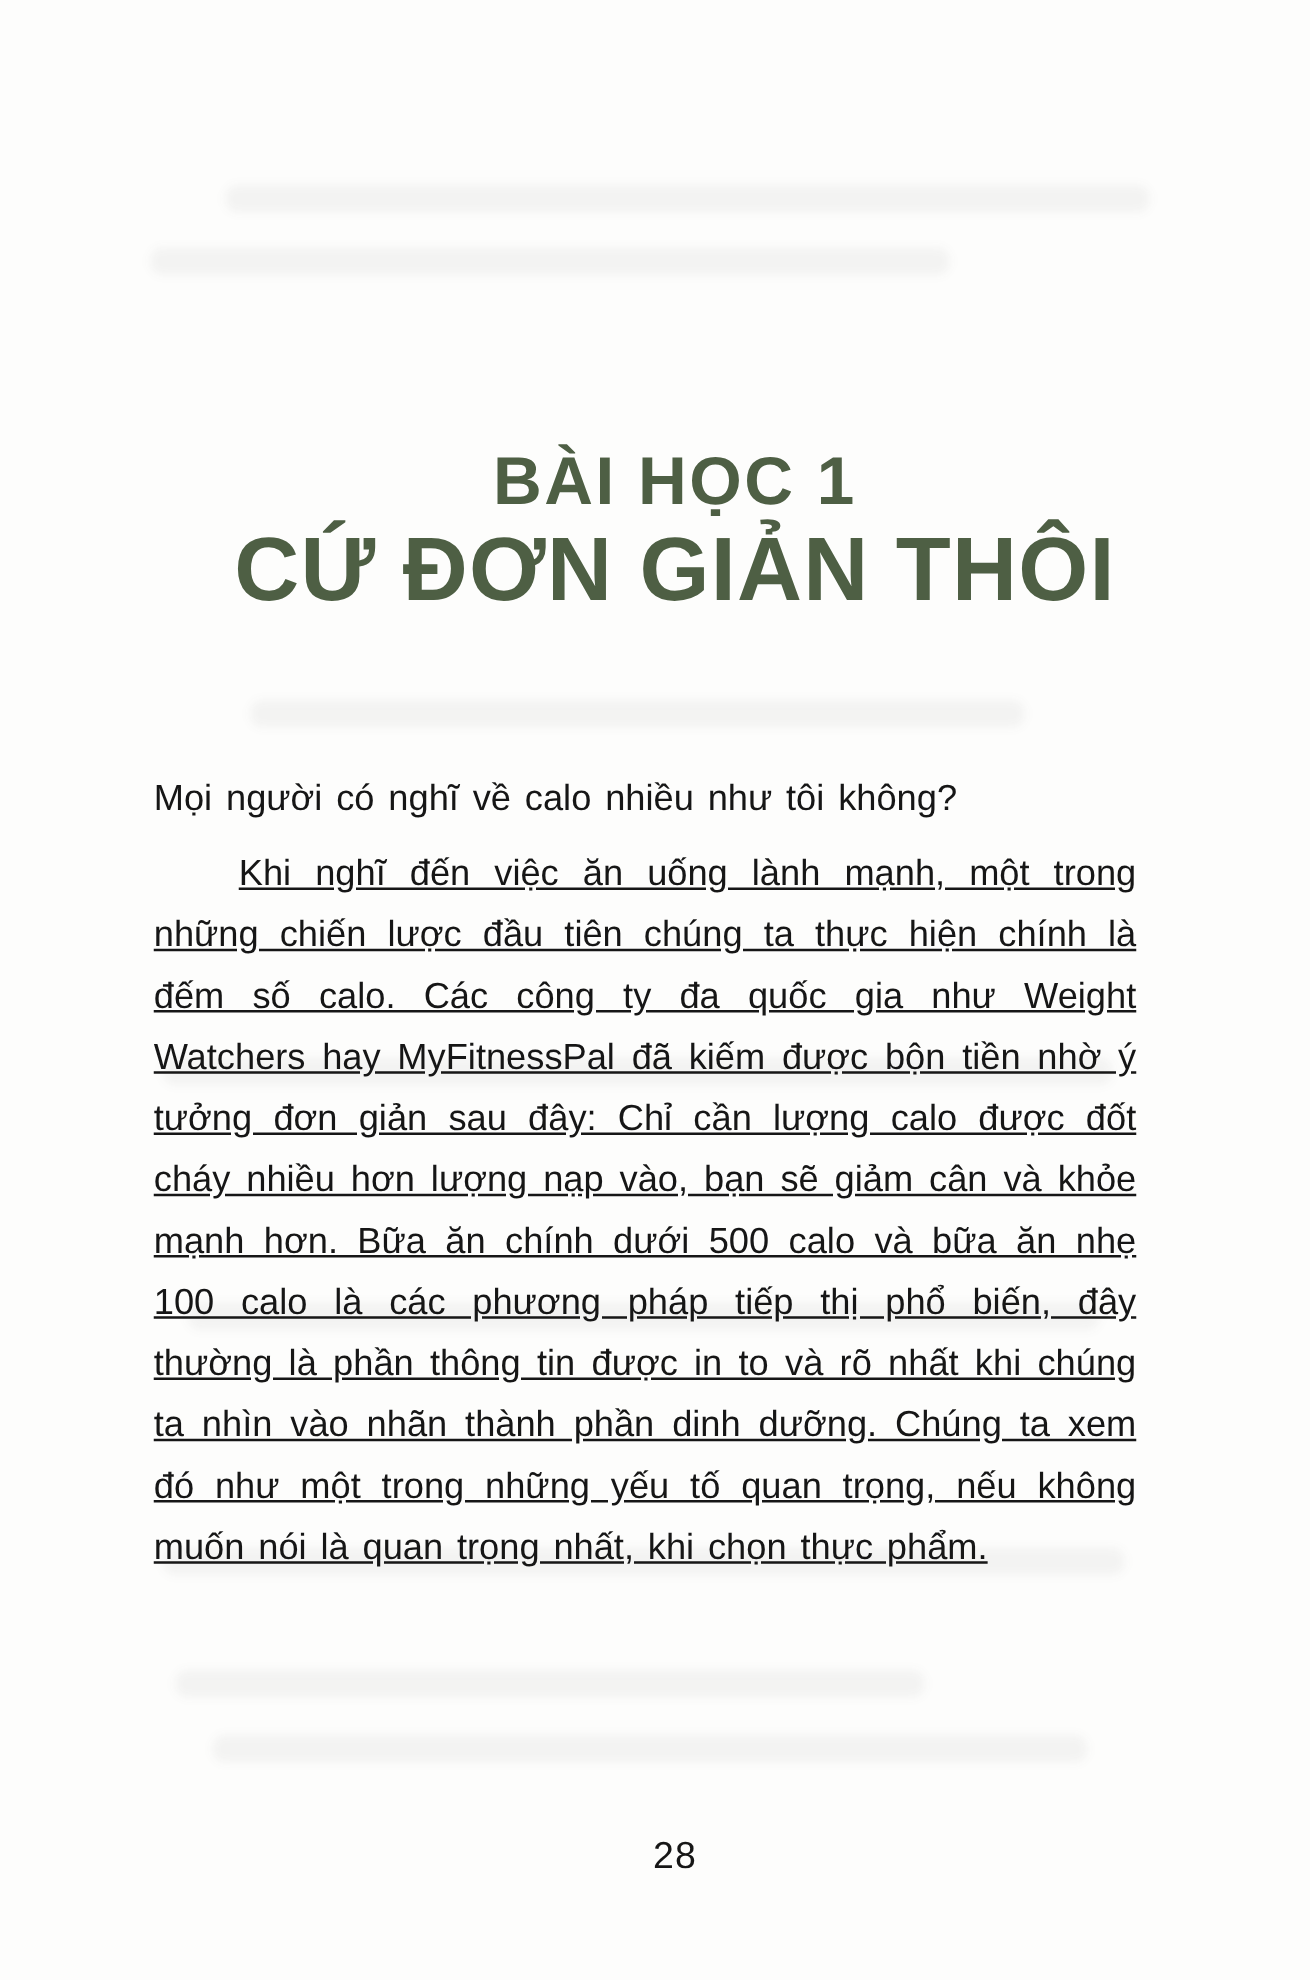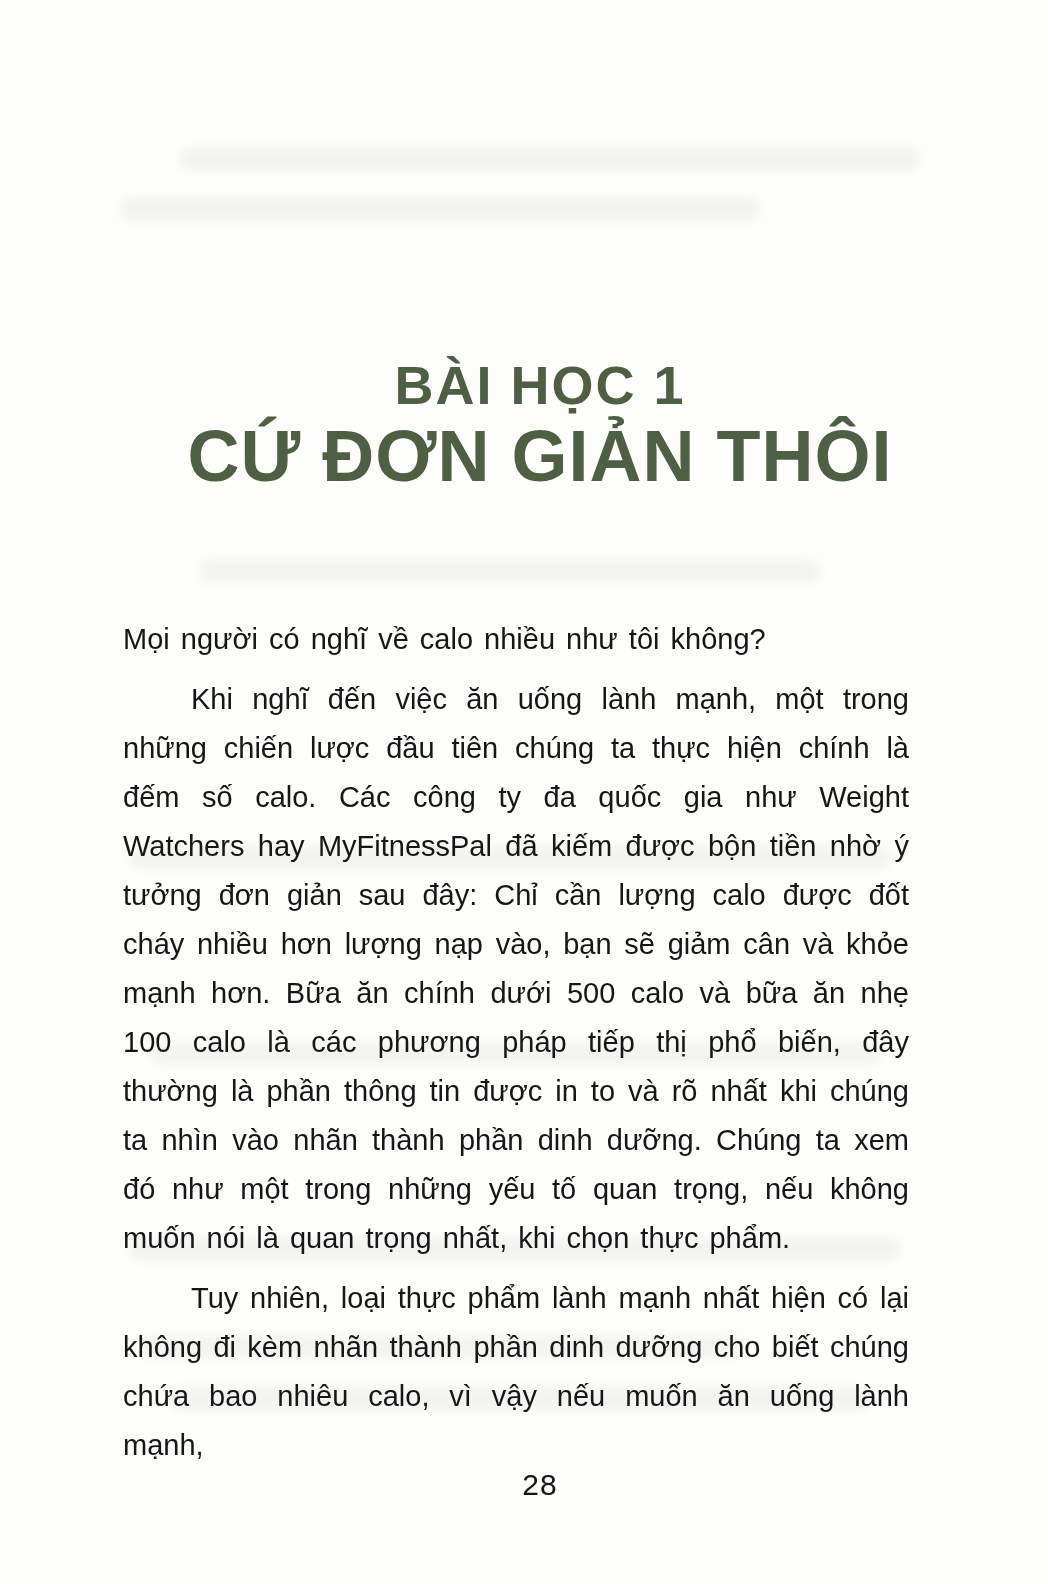--- a/index.html
+++ b/index.html
@@ -48,21 +48,21 @@
     position: absolute;
     top: 604px;
     left: 112px;
     width: 808px;
     font-size: 29px;
     line-height: 49px;
     text-align: justify;
     word-spacing: 3px;
   }
   .body-text p { margin: 11px; }
-  .body-text p.indent { text-indent: 68px; }
+  .body-text p.indent { text-indent: 68px; text-decoration: underline; }
   .page-number {
     position: absolute;
     top: 1468px;
     left: 0;
     right: 0;
     text-align: center;
     font-size: 30px;
     letter-spacing: 1px;
   }
 </style>
@@ -83,18 +83,17 @@
   </div>
 
   <div class="chapter-title" style="color: rgb(78, 95, 68);">
     <div class="line1">BÀI HỌC 1</div>
     <div class="line2">CỨ ĐƠN GIẢN THÔI</div>
   </div>
 
   <div class="body-text" id="body-text">
       <p>Mọi người có nghĩ về calo nhiều như tôi không?</p>
       <p class="indent">Khi nghĩ đến việc ăn uống lành mạnh, một trong những chiến lược đầu tiên chúng ta thực hiện chính là đếm số calo. Các công ty đa quốc gia như Weight Watchers hay MyFitnessPal đã kiếm được bộn tiền nhờ ý tưởng đơn giản sau đây: Chỉ cần lượng calo được đốt cháy nhiều hơn lượng nạp vào, bạn sẽ giảm cân và khỏe mạnh hơn. Bữa ăn chính dưới 500 calo và bữa ăn nhẹ 100 calo là các phương pháp tiếp thị phổ biến, đây thường là phần thông tin được in to và rõ nhất khi chúng ta nhìn vào nhãn thành phần dinh dưỡng. Chúng ta xem đó như một trong những yếu tố quan trọng, nếu không muốn nói là quan trọng nhất, khi chọn thực phẩm.</p>
-      <p class="indent">Tuy nhiên, loại thực phẩm lành mạnh nhất hiện có lại không đi kèm nhãn thành phần dinh dưỡng cho biết chúng chứa bao nhiêu calo, vì vậy nếu muốn ăn uống lành mạnh,</p>
     </div>
 
   <div class="page-number">28</div>
 
 </div>
 
 </body></html>

